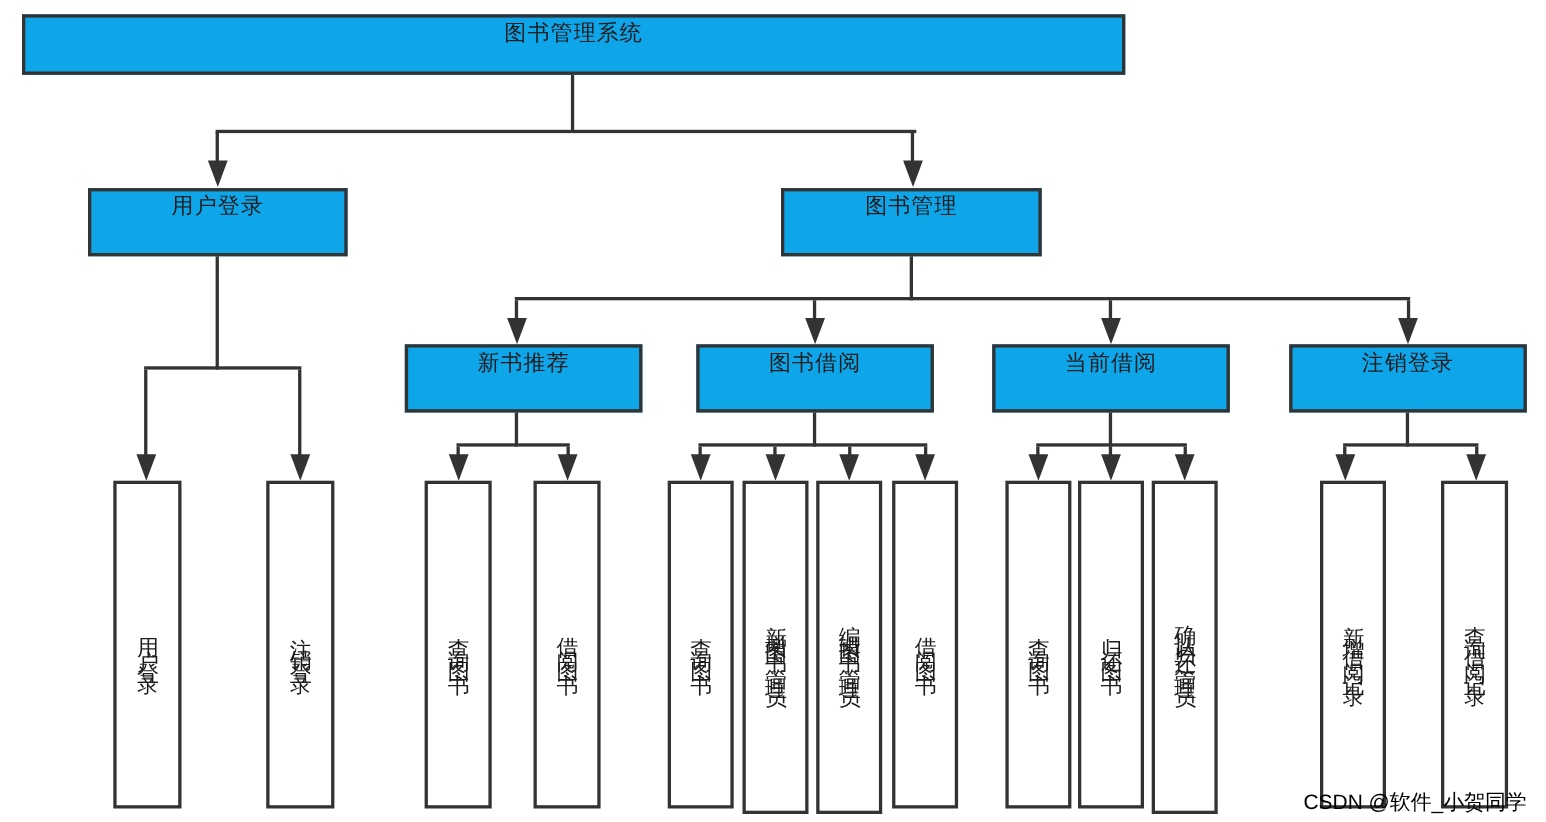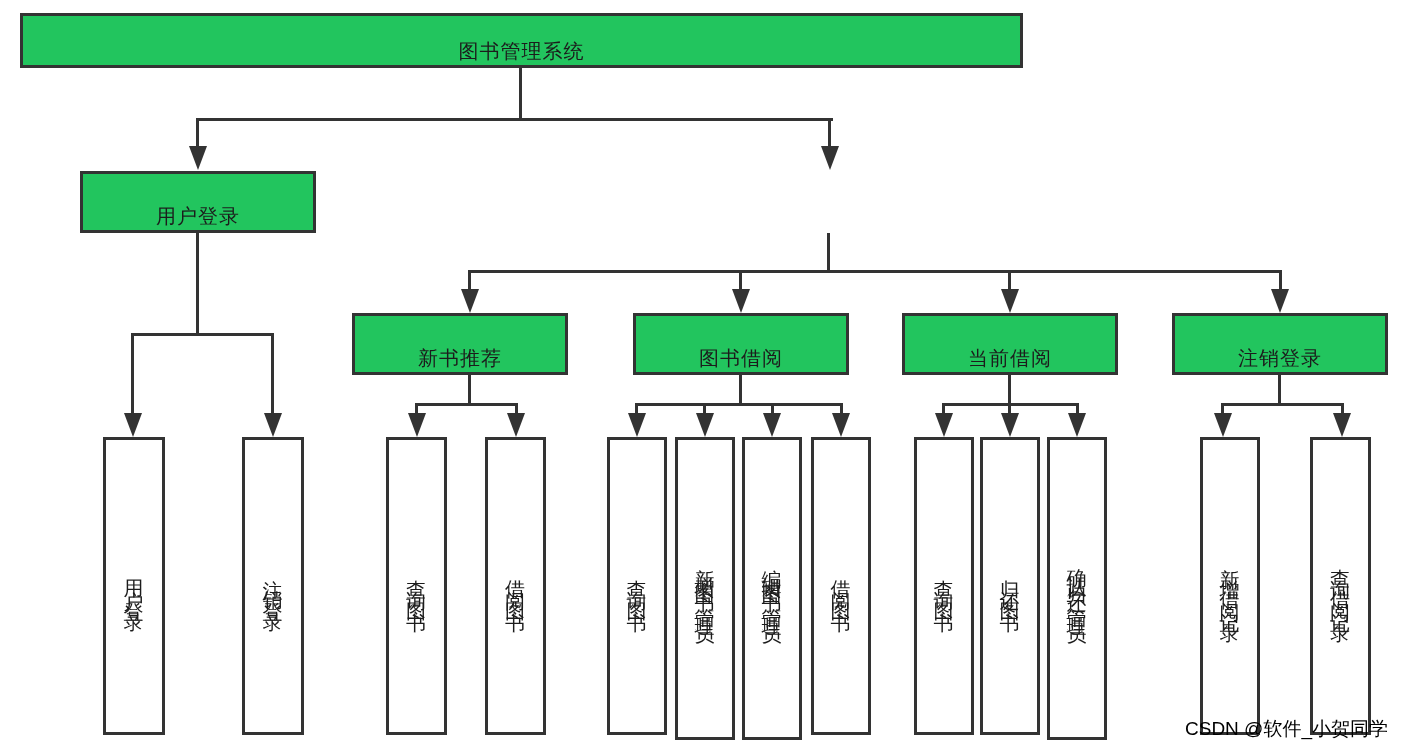--- a/index.html
+++ b/index.html
@@ -2,22 +2,22 @@
 <html><head>
 <meta charset="utf-8">
 <style>
   html,body { margin:0; padding:0; background:#ffffff; }
   #canvas {
     position:relative; width:1405px; height:747px; background:#ffffff;
     font-family:"Liberation Sans", sans-serif; overflow:hidden;
   }
   .box {
     position:absolute; box-sizing:border-box;
-    border:3px solid #333333; background:#22c55e;
-    display:flex; align-items:flex-end; justify-content:center;
+    border:3px solid #333333; background:#0ea5e9;
+    display:flex; align-items:flex-start; justify-content:center;
     font-size:20px; color:#1c1c1c; letter-spacing:1px;
   }
   .vbox {
     position:absolute; box-sizing:border-box;
     border:3px solid #333333; background:#ffffff;
     display:flex; align-items:center; justify-content:center;
     font-size:20px; color:#1c1c1c;
   }
   .vbox span {
     writing-mode:vertical-rl; text-orientation:mixed;
@@ -47,40 +47,43 @@
   <div class="vline" style="left:519px; top:68px; width:3px; height:52px;"></div>
   <div class="hline" style="left:196px; top:118px; width:637px; height:3px;"></div>
   <div class="vline" style="left:196px; top:120px; width:3px; height:28px;"></div>
   <div class="arrow" style="left:189px; top:146px;"></div>
   <div class="vline" style="left:828px; top:120px; width:3px; height:28px;"></div>
   <div class="arrow" style="left:821px; top:146px;"></div>
 
   <div class="box" style="left:80px; top:171px; width:236px; height:62px;">
     <span>用户登录</span>
   </div>
+  <div class="box" style="left:710px; top:171px; width:237px; height:62px;">
+    <span>图书管理</span>
+  </div>
 
   <div class="vline" style="left:196px; top:233px; width:3px; height:103px;"></div>
   <div class="hline" style="left:131px; top:333px; width:143px; height:3px;"></div>
   <div class="vline" style="left:131px; top:336px; width:3px; height:78px;"></div>
   <div class="arrow" style="left:124px; top:413px;"></div>
   <div class="vline" style="left:271px; top:336px; width:3px; height:78px;"></div>
   <div class="arrow" style="left:264px; top:413px;"></div>
 
   <div class="vline" style="left:827px; top:233px; width:3px; height:40px;"></div>
   <div class="hline" style="left:468px; top:270px; width:814px; height:3px;"></div>
   <div class="vline" style="left:468px; top:273px; width:3px; height:18px;"></div>
   <div class="arrow" style="left:461px; top:289px;"></div>
   <div class="vline" style="left:739px; top:273px; width:3px; height:18px;"></div>
   <div class="arrow" style="left:732px; top:289px;"></div>
   <div class="vline" style="left:1008px; top:273px; width:3px; height:18px;"></div>
   <div class="arrow" style="left:1001px; top:289px;"></div>
   <div class="vline" style="left:1279px; top:273px; width:3px; height:18px;"></div>
   <div class="arrow" style="left:1271px; top:289px;"></div>
 
-  <div class="box" style="left:352px; top:313px; width:216px; height:62px;">
+  <div class="box" style="left:368px; top:313px; width:216px; height:62px;">
     <span>新书推荐</span>
   </div>
   <div class="box" style="left:902px; top:313px; width:216px; height:62px;">
     <span>当前借阅</span>
   </div>
   <div class="box" style="left:633px; top:313px; width:216px; height:62px;">
     <span>图书借阅</span>
   </div>
   <div class="box" style="left:1172px; top:313px; width:216px; height:62px;">
     <span>注销登录</span>

